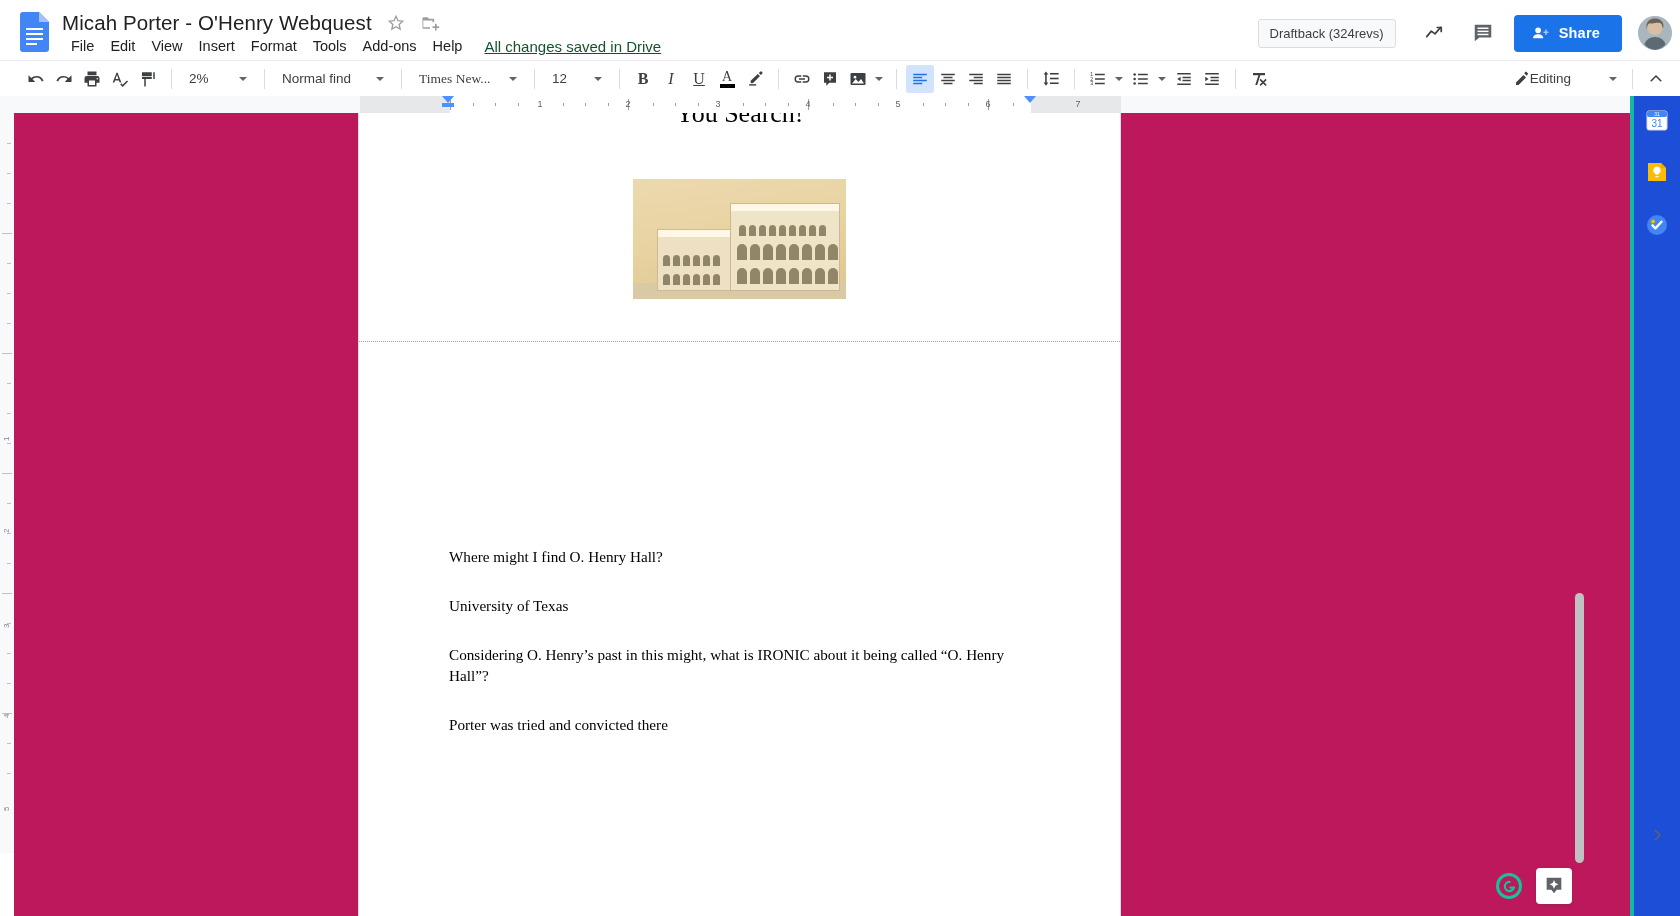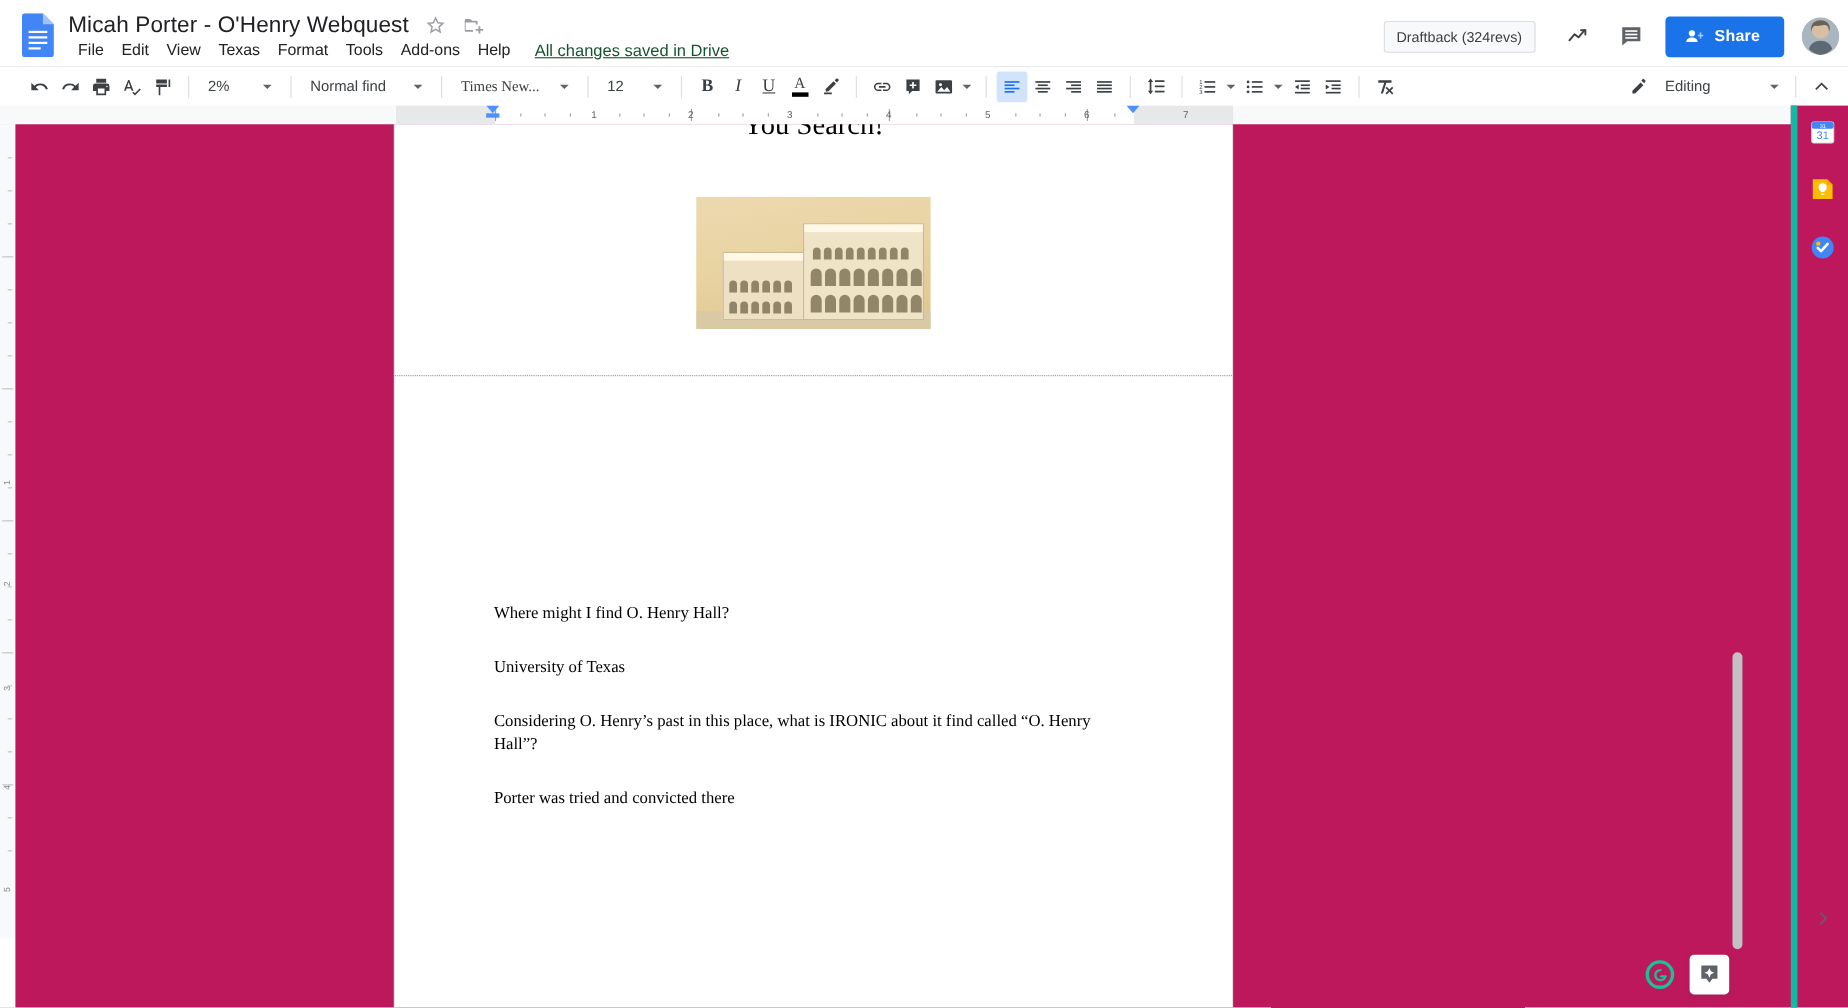--- a/index.html
+++ b/index.html
@@ -95,21 +95,21 @@
   }
   .tb-val { display: inline-block; }
   .zoom-w { width: 40px; }
   .style-w { width: 84px; }
   .font-w { width: 80px; font-family: Liberation Serif, serif; }
   .size-w { width: 32px; }
   .toolbar-right {
     margin-left: auto; display: flex; align-items: center; padding-right: 10px;
   }
   .mode-btn {
-    display: flex; align-items: center; gap: 16px; font-size: 13.5px; color: #3c4043;
+    display: flex; align-items: center; gap: 0; font-size: 13.5px; color: #3c4043;
     padding: 4px 6px; border-radius: 3px; cursor: pointer;
   }
 
   
   .ruler {
     position: absolute; top: 96px; left: 0; width: 1680px; height: 17px;
     background: #f8f9fa; border-bottom: 1px solid #e0e0e0;
     overflow: hidden;
   }
   .ruler-track {
@@ -192,21 +192,21 @@
     position: absolute; left: 0; right: 0; bottom: 0; height: 16px;
     background: #d9c9a4;
   }
   .cornice {
     position: absolute; left: 0; right: 0; top: 0; height: 7px; background: #fff8e6;
   }
 
   
   .rail {
     position: absolute; right: 0; top: 96px; width: 46px; bottom: 0;
-    background: #be185d; border-left: 6px solid #14b8a6;
+    background: #1d4ed8; border-left: 4px solid #14b8a6;
   }
   .rail-icon {
     position: absolute; left: 11px; width: 24px; height: 24px; cursor: pointer;
   }
   .rail-expand {
     position: absolute; left: 12px; bottom: 70px; width: 22px; height: 22px;
     display: flex; align-items: center; justify-content: center; cursor: pointer;
     color: #5f6368;
   }
   
@@ -261,21 +261,21 @@
           <path fill="#5f6368" d="M3 6a1 1 0 0 1 1-1h5l2 2h5a1 1 0 0 1 1 1v3h-2V9H4v8h8v2H4a1 1 0 0 1-1-1z"></path>
           <path fill="#5f6368" d="M18 13h2v3h3v2h-3v3h-2v-3h-3v-2h3z"></path>
         </svg>
       </span>
     </div>
 
     <div class="menu-row">
       <div class="menu-item">File</div>
       <div class="menu-item">Edit</div>
       <div class="menu-item">View</div>
-      <div class="menu-item">Texas</div>
+      <div class="menu-item">Insert</div>
       <div class="menu-item">Format</div>
       <div class="menu-item">Tools</div>
       <div class="menu-item">Add-ons</div>
       <div class="menu-item">Help</div>
       <div class="save-state">All changes saved in Drive</div>
     </div>
 
     <div class="header-right">
       <div class="draftback-btn">Draftback (324revs)</div>
 
@@ -697,21 +697,21 @@
             </div>
           </div>
         </div>
       </div>
 
       <div class="page-break"></div>
 
       <div class="doc-body">
         <p class="p b">Where might I find O. Henry Hall?</p>
         <p class="p">University of Texas</p>
-        <p class="p b">Considering O. Henry’s past in this place, what is IRONIC about it find called “O. Henry Hall”?</p>
+        <p class="p b">Considering O. Henry’s past in this might, what is IRONIC about it being called “O. Henry Hall”?</p>
         <p class="p">Porter was tried and convicted there</p>
       </div>
     </div>
 
     <div class="vscroll"></div>
 
     <div class="fab-row">
       <div class="grammarly">
         <svg width="17" height="17" viewBox="0 0 24 24">
           <path fill="none" stroke="#15c39a" stroke-width="3" stroke-linecap="round" d="M12 5.5a6.5 6.5 0 1 0 6.3 8"></path>

